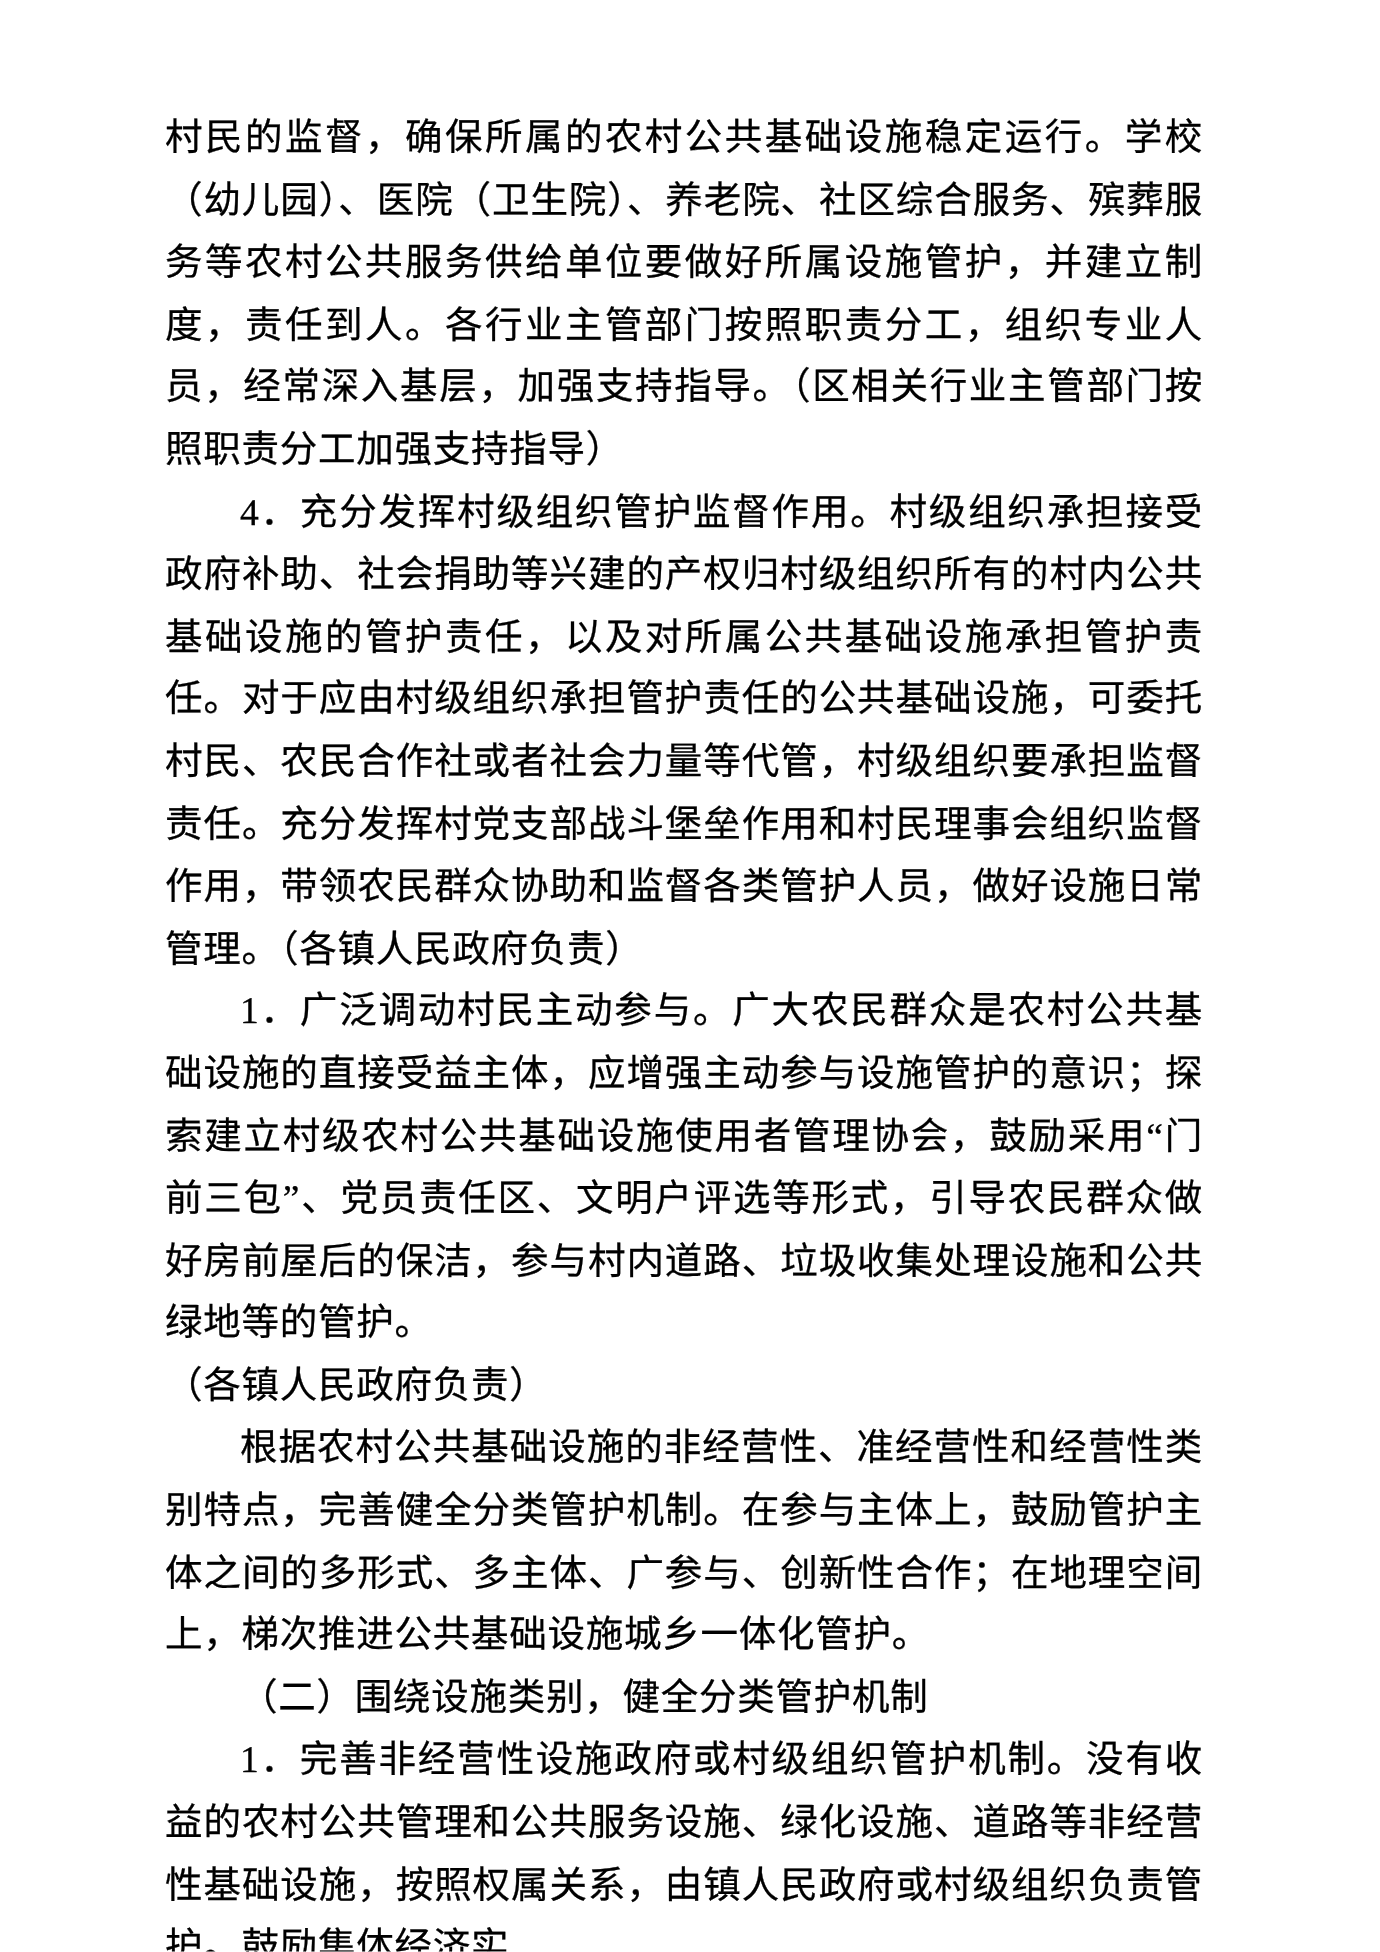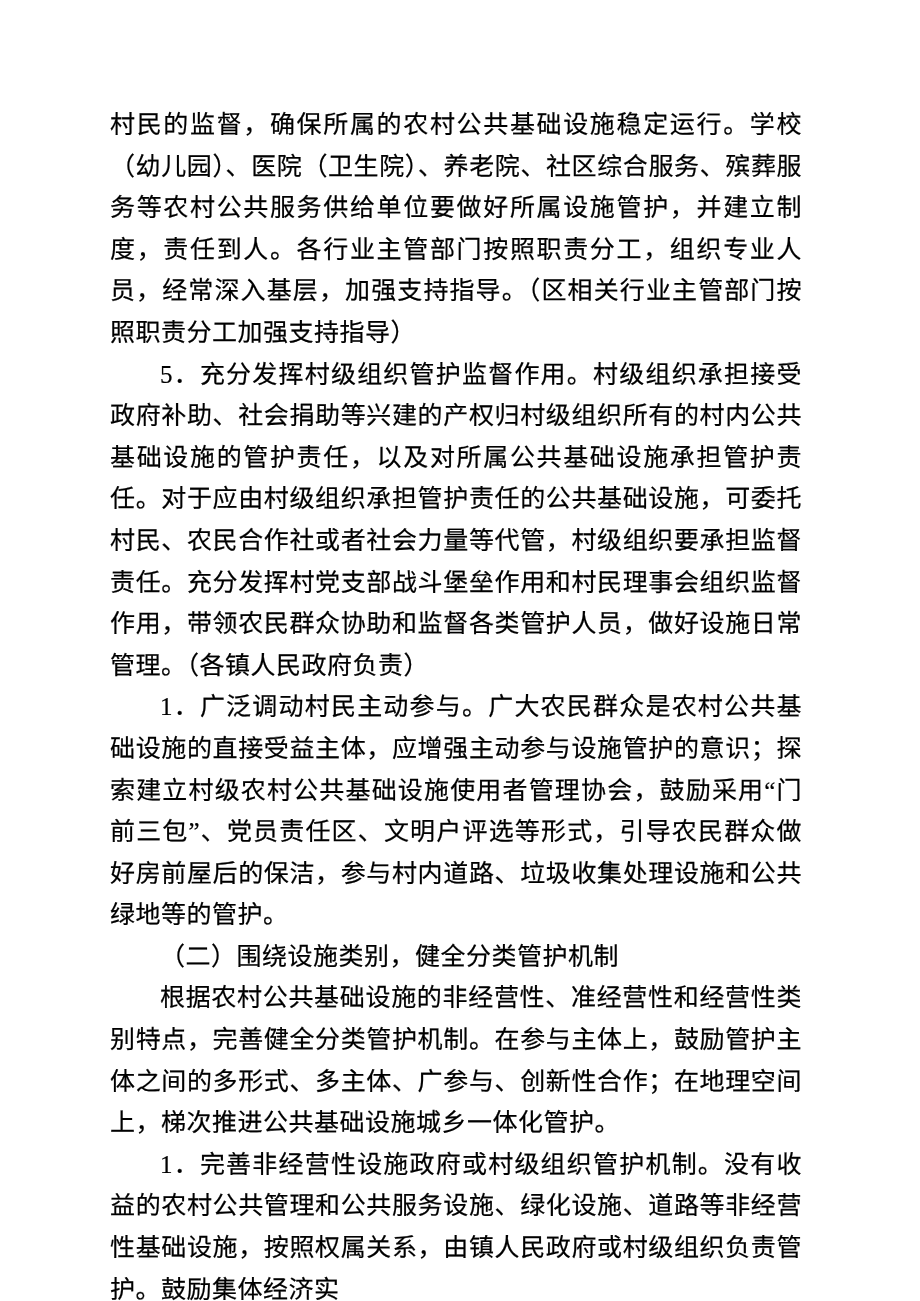--- a/index.html
+++ b/index.html
@@ -15,21 +15,21 @@
     font-family: "Liberation Serif", serif;
   }
   .page {
     position: absolute;
     top: 0;
     left: 0;
     width: 920px;
     height: 1301px;
     background: #ffffff;
     box-sizing: border-box;
-    padding: 104px 118px 0 110px;
+    padding: 72px 118px 0 110px;
   }
   .doc-body p {
     margin: 0;
     padding: 0;
     font-size: 25px;
     line-height: 41.6px;
     color: #000000;
     text-align: justify;
     letter-spacing: 0.5px;
     word-break: break-all;
@@ -43,19 +43,20 @@
   .doc-body p.no-indent {
     text-indent: 0;
   }
 </style>
 </head>
 <body>
 
 <div class="page">
   <div class="doc-body">
     <p class="no-indent">村民的监督，确保所属的农村公共基础设施稳定运行。学校（幼儿园）、医院（卫生院）、养老院、社区综合服务、殡葬服务等农村公共服务供给单位要做好所属设施管护，并建立制度，责任到人。各行业主管部门按照职责分工，组织专业人员，经常深入基层，加强支持指导。（区相关行业主管部门按照职责分工加强支持指导）</p>
-    <p class="indent">5．充分发挥村级组织管护监督作用。村级组织承担接受政府补助、社会捐助等兴建的产权归村级组织所有的村内公共基础设施的管护责任，以及对所属公共基础设施承担管护责任。对于应由村级组织承担管护责任的公共基础设施，可委托村民、农民合作社或者社会力量等代管，村级组织要承担监督责任。充分发挥村党支部战斗堡垒作用和村民理事会组织监督作用，带领农民群众协助和监督各类管护人员，做好设施日常管理。（各镇人民政府负责）</p>
+    <p class="indent">4．充分发挥村级组织管护监督作用。村级组织承担接受政府补助、社会捐助等兴建的产权归村级组织所有的村内公共基础设施的管护责任，以及对所属公共基础设施承担管护责任。对于应由村级组织承担管护责任的公共基础设施，可委托村民、农民合作社或者社会力量等代管，村级组织要承担监督责任。充分发挥村党支部战斗堡垒作用和村民理事会组织监督作用，带领农民群众协助和监督各类管护人员，做好设施日常管理。（各镇人民政府负责）</p>
     <p class="indent">1．广泛调动村民主动参与。广大农民群众是农村公共基础设施的直接受益主体，应增强主动参与设施管护的意识；探索建立村级农村公共基础设施使用者管理协会，鼓励采用“门前三包”、党员责任区、文明户评选等形式，引导农民群众做好房前屋后的保洁，参与村内道路、垃圾收集处理设施和公共绿地等的管护。</p>
+    <p class="no-indent">（各镇人民政府负责）</p>
+    <p class="indent">根据农村公共基础设施的非经营性、准经营性和经营性类别特点，完善健全分类管护机制。在参与主体上，鼓励管护主体之间的多形式、多主体、广参与、创新性合作；在地理空间上，梯次推进公共基础设施城乡一体化管护。</p>
     <p class="indent">（二）围绕设施类别，健全分类管护机制</p>
-    <p class="indent">根据农村公共基础设施的非经营性、准经营性和经营性类别特点，完善健全分类管护机制。在参与主体上，鼓励管护主体之间的多形式、多主体、广参与、创新性合作；在地理空间上，梯次推进公共基础设施城乡一体化管护。</p>
     <p class="indent">1．完善非经营性设施政府或村级组织管护机制。没有收益的农村公共管理和公共服务设施、绿化设施、道路等非经营性基础设施，按照权属关系，由镇人民政府或村级组织负责管护。鼓励集体经济实</p>
   </div>
 </div>
 
 </body></html>

